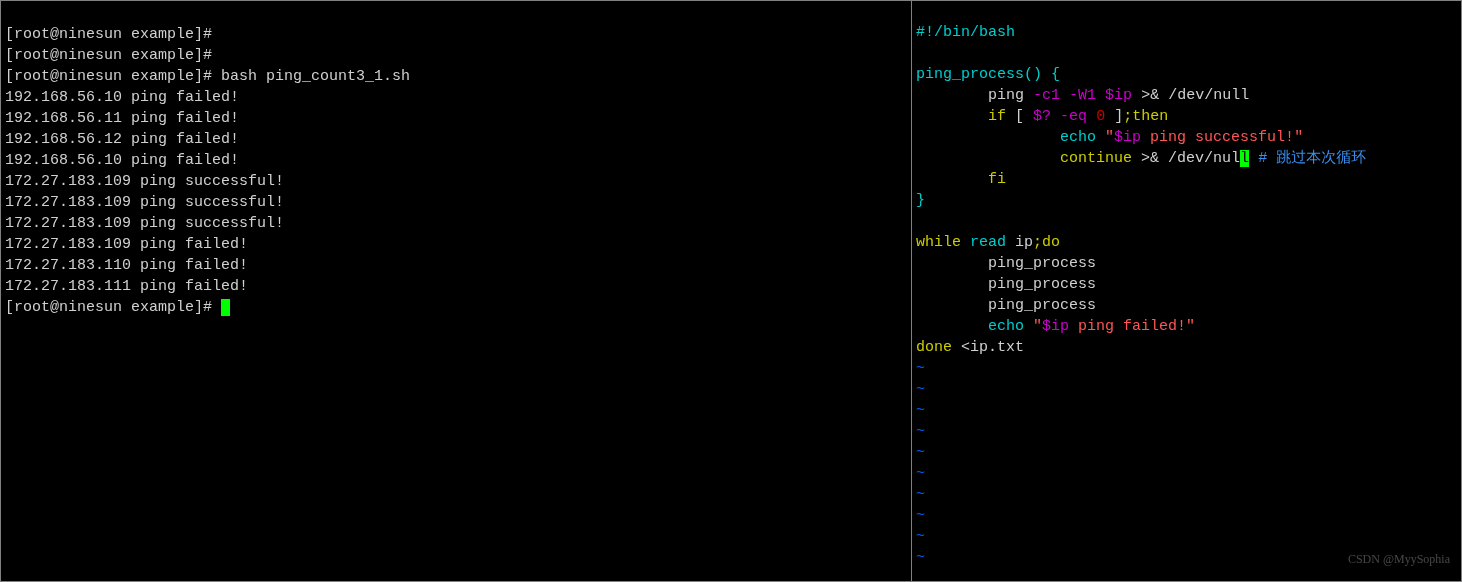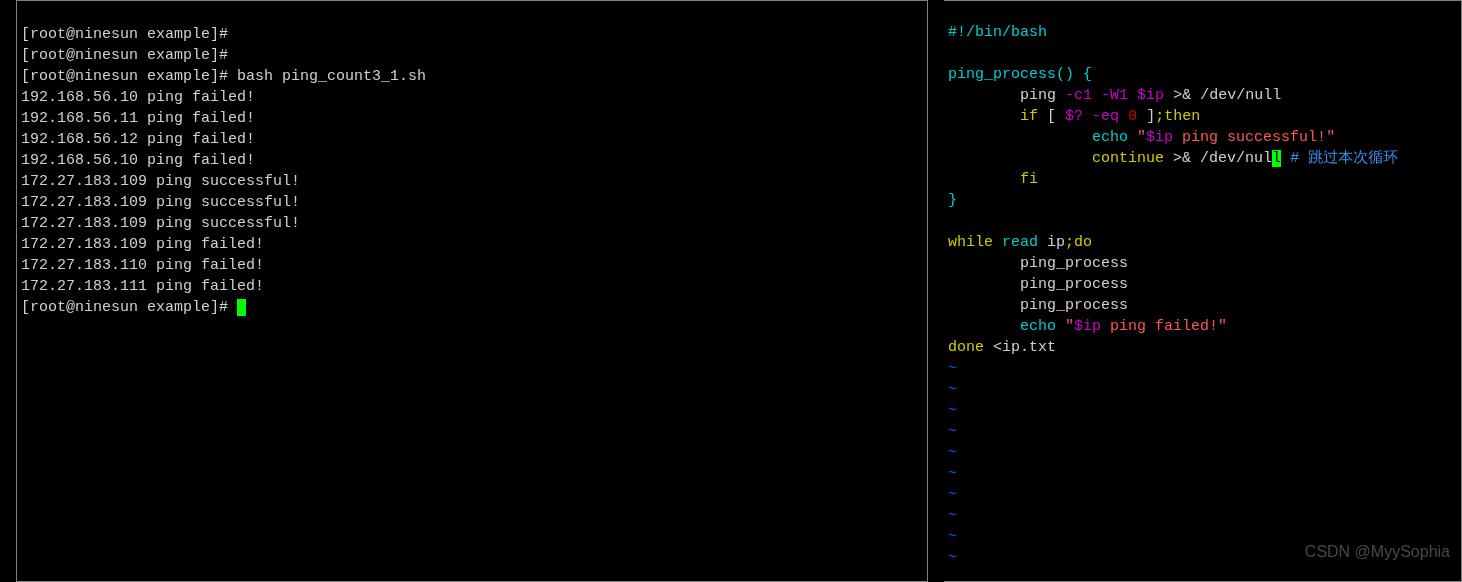--- a/index.html
+++ b/index.html
@@ -11,21 +11,20 @@
     font-size: 15px;
     line-height: 21px;
     display: flex;
     position: relative;
     overflow: hidden;
   }
   .pane {
     height: 100%;
     overflow: hidden;
     white-space: pre;
-    margin-left: 16px;
   }
   .left-pane {
     width: 912px;
     border: 1px solid #808080;
     padding: 2px 4px;
     background: #000;
     color: #d0d0d0;
   }
   .right-pane {
     flex: 1;
@@ -51,25 +50,25 @@
   .tilde { color: #005fff; }
   .c-yellow { color: #cdcd00; }
   .c-cyan { color: #00cdcd; }
   .c-red { color: #cd0000; }
   .c-brightred { color: #ff5555; }
   .c-magenta { color: #cd00cd; }
   .c-brightblue { color: #3b8eea; }
   .c-gray { color: #d0d0d0; }
   .watermark {
     position: absolute;
-    bottom: 20px;
+    bottom: 12px;
     right: 12px;
     color: rgba(200,200,200,0.35);
-    font-family: Liberation Sans, sans-serif;
-    font-size: 16px;
+    font-family: Liberation Serif, serif;
+    font-size: 12px;
     pointer-events: none;
   }
 </style>
 </head>
 <body>
 
 <div class="pane left-pane">
 <div><span class="prompt"><span>[root@ninesun example]#</span></span>
 <span class="prompt"><span>[root@ninesun example]#</span></span>
 <span class="prompt"><span>[root@ninesun example]#</span></span> <span>bash ping_count3_1.sh</span>

